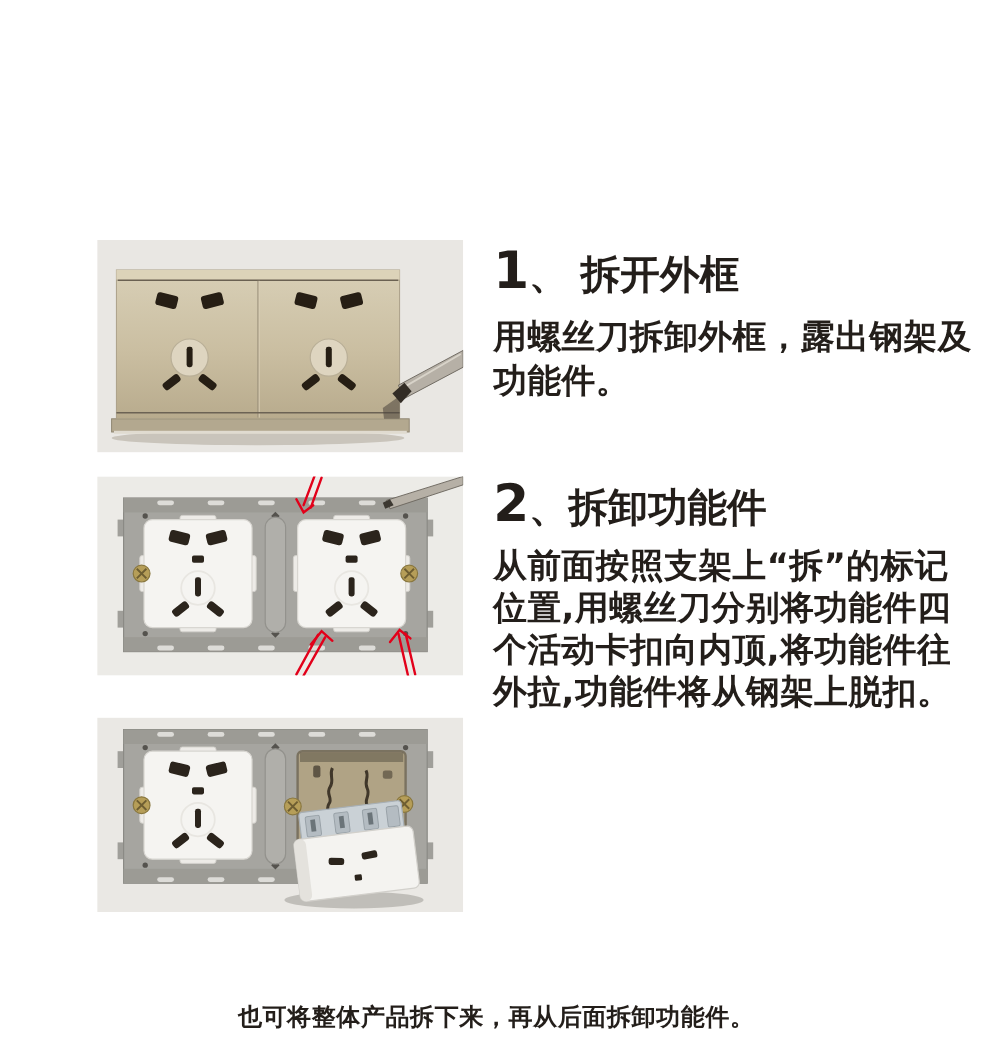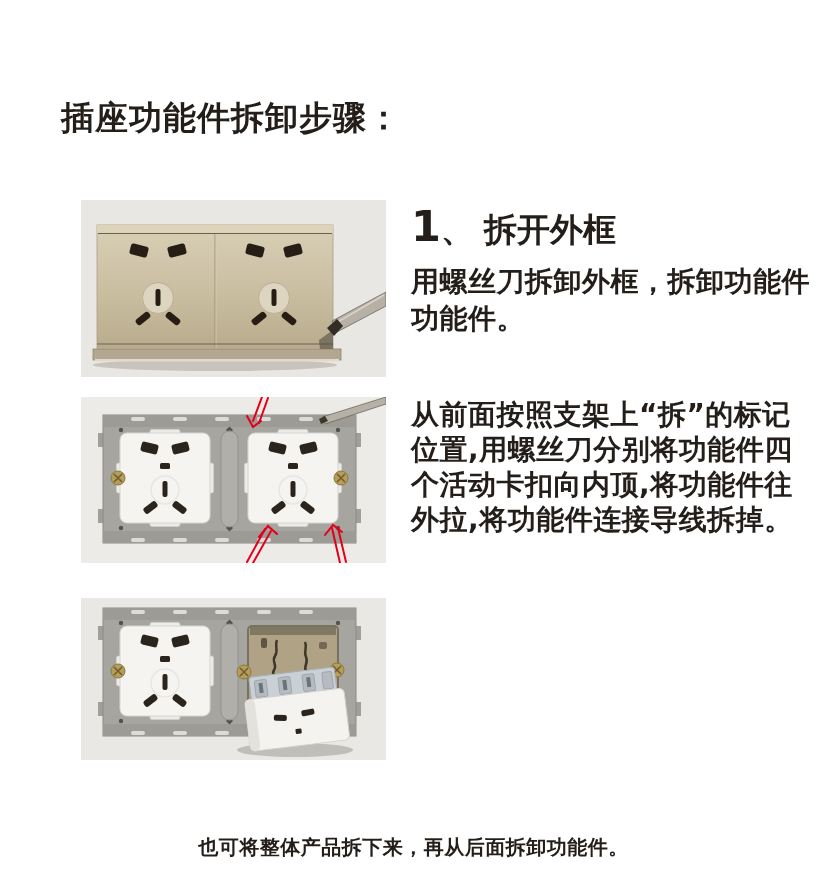--- a/index.html
+++ b/index.html
@@ -63,21 +63,20 @@
     </g>
     <g id="screwG">
       <circle r="7" fill="#b69e58" stroke="#8a7840" stroke-width="1"></circle>
       <path d="M-4,-4 L4,4 M4,-4 L-4,4" stroke="#6e5e32" stroke-width="1.6" fill="none"></path>
     </g>
   </defs>
 </svg>
 
 <div class="page">
 
-  <h1 class="title">插座功能件拆卸步骤：</h1>
 
   <div class="photo" id="photo1">
     <svg viewBox="0 0 305 177" width="305" height="177">
       <rect width="305" height="177" fill="#e9e7e3"></rect>
       <ellipse cx="134" cy="165" rx="122" ry="6" fill="#c9c4bb"></ellipse>
       <g>
         <rect x="12" y="149" width="248" height="11" fill="#b3a88f" stroke="#8e8570" stroke-width="0.8"></rect>
         <rect x="14" y="159" width="244" height="2.5" fill="#e0dbd0"></rect>
         <rect x="16" y="25" width="236" height="124" fill="url(#gold)" stroke="#a99e86" stroke-width="0.8"></rect>
         <rect x="16" y="25" width="236" height="8" fill="#dcd3b9"></rect>
@@ -231,27 +230,28 @@
         <rect x="165" y="96" width="10" height="52" rx="5" fill="#e4e2dd"></rect>
         <rect x="192" y="115" width="13" height="6" rx="2" fill="#2b241c" transform="rotate(8 198.5 118)"></rect>
         <rect x="220" y="113" width="13" height="6" rx="2" fill="#2b241c" transform="rotate(-4 226.5 116)"></rect>
         <rect x="212" y="131" width="6" height="5" rx="1" fill="#2b241c"></rect>
       </g>
     </svg>
   </div>
 
   <div class="step-text" id="text1">
     <div class="heading"><span class="num">1</span><span class="sep">、</span><span class="ttl gap">拆开外框</span></div>
-    <div class="body">用螺丝刀拆卸外框，拆卸功能件
+    <div class="body">用螺丝刀拆卸外框，露出钢架及
 功能件。</div>
   </div>
 
   <div class="step-text" id="text2">
+    <div class="heading"><span class="num">2</span><span class="sep">、</span><span class="ttl">拆卸功能件</span></div>
     <div class="body">从前面按照支架上“拆”的标记
 位置,用螺丝刀分别将功能件四
 个活动卡扣向内顶,将功能件往
-外拉,将功能件连接导线拆掉。</div>
+外拉,功能件将从钢架上脱扣。</div>
   </div>
 
 
   <div class="footer">也可将整体产品拆下来，再从后面拆卸功能件。</div>
 
 </div>
 
 </body></html>

